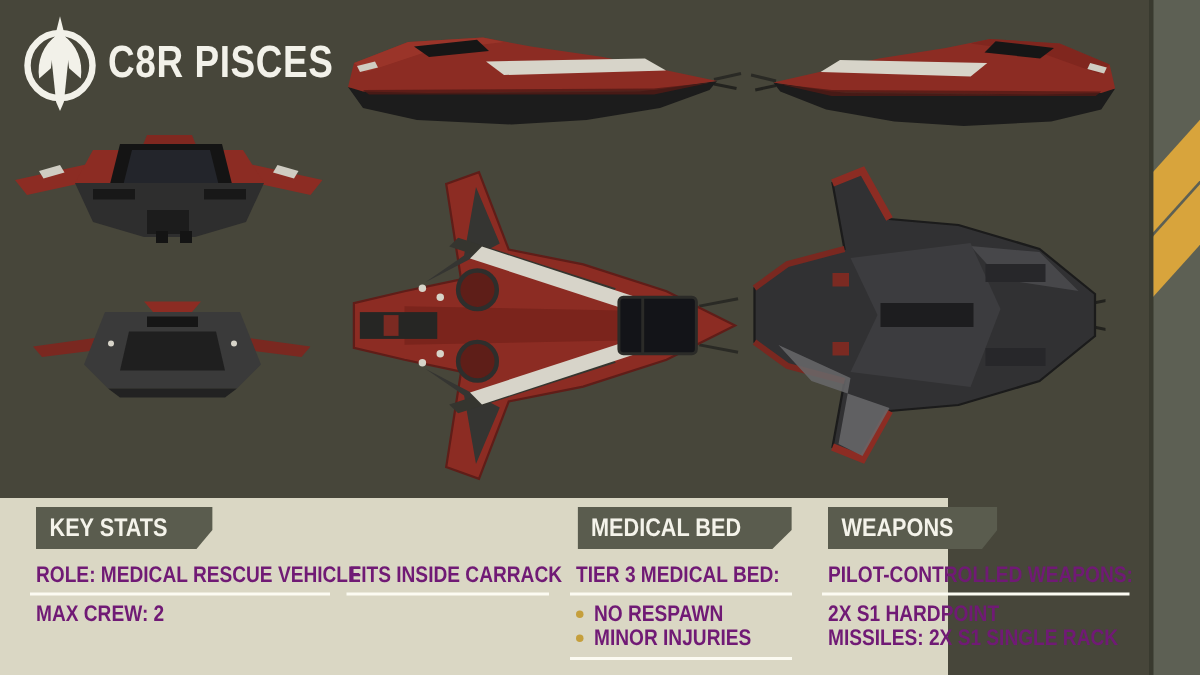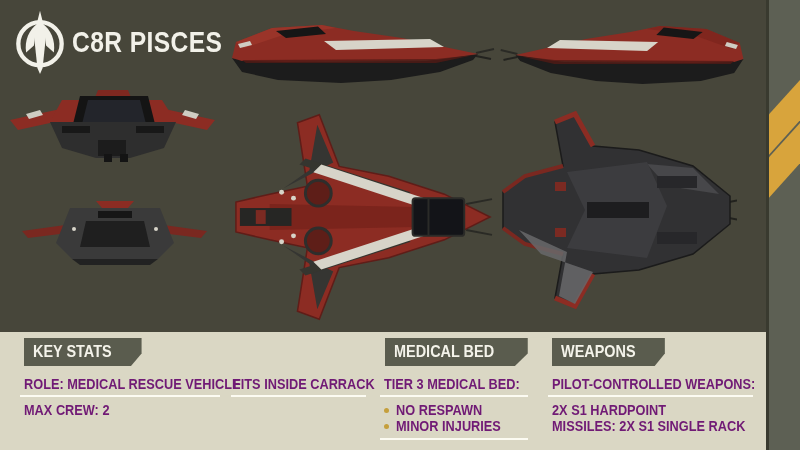--- a/index.html
+++ b/index.html
@@ -27,21 +27,21 @@
   }
   .gold-stripe{position:absolute;width:96px;height:27px;background:#d8a43c;transform:rotate(-48deg);}
   .gold-stripe.s1{left:-30px;top:101px;}
   .gold-stripe.s2{left:-30px;top:144px;}
 
   
   .ship{position:absolute;}
   .mirror{transform:scaleX(-1);}
 
   
-  .bottom-panel{position:absolute;left:0;top:332px;width:766px;height:118px;background:#dad7c4;}
+  .bottom-panel{position:absolute;left:0;top:332px;width:632px;height:118px;background:#dad7c4;}
   .sec{position:absolute;top:6px;}
   .badge{
     display:inline-block;background:#5a5c4e;color:#f4f3ea;
     font-size:17px;font-weight:700;line-height:28px;height:28px;
     padding:0 16px 0 9px;
     clip-path:polygon(0 0,100% 0,100% 55%,91% 100%,0 100%);
   }
   .badge .cond{transform:scaleX(.85);}
   .sec-body{position:absolute;top:38px;left:0;color:#701a75;}
   .ln{height:15px;line-height:15px;font-size:15px;font-weight:700;white-space:nowrap;}

